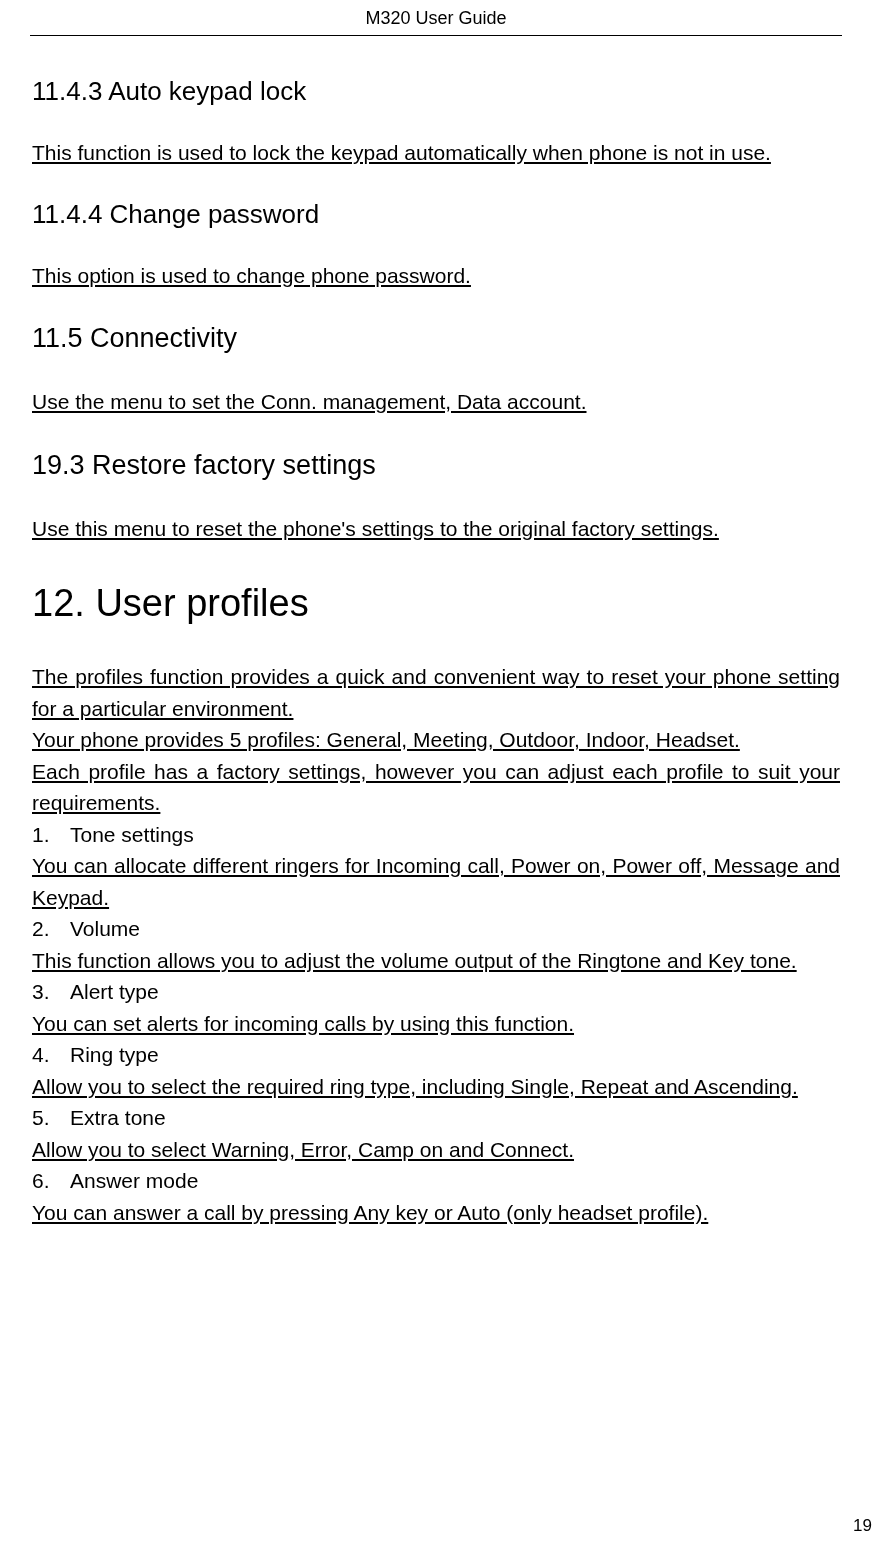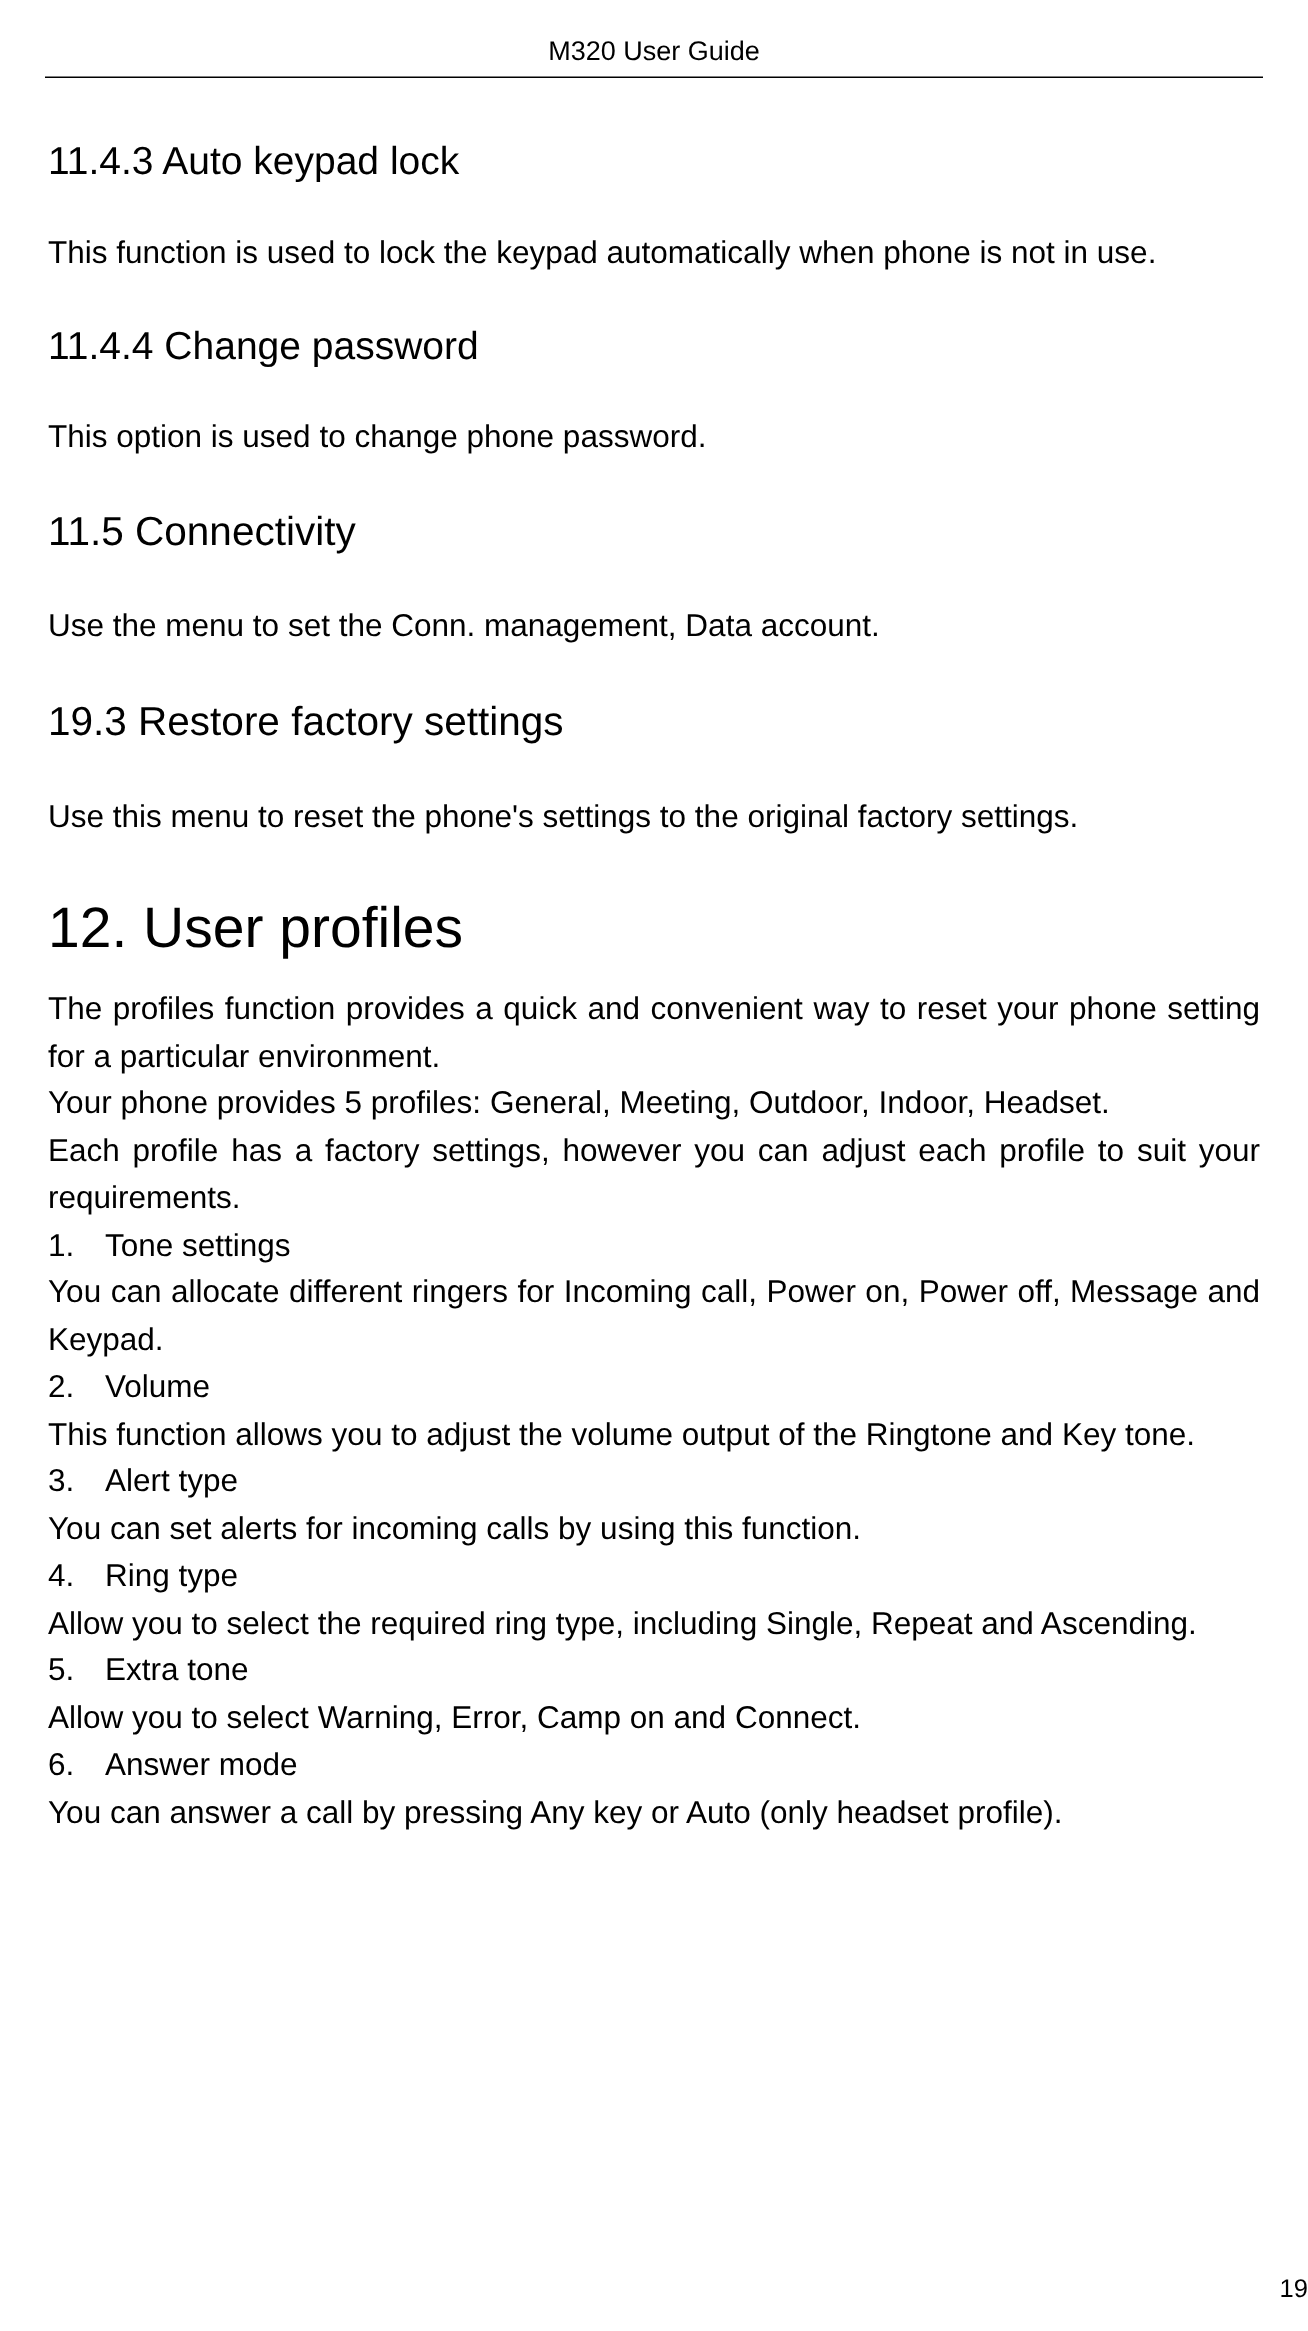--- a/index.html
+++ b/index.html
@@ -12,21 +12,21 @@
       background: #ffffff;
       color: #000000;
       width: 872px;
       height: 1554px;
       position: relative;
       padding: 0 30px;
     }
     .header {
       text-align: center;
       font-size: 18px;
-      padding-top: 24px;
+      padding-top: 8px;
       padding-bottom: 6px;
     }
     .header-line {
       border: none;
       border-top: 1.5px solid #000;
       margin-bottom: 40px;
     }
     .content {
       padding: 0 2px;
     }
@@ -34,34 +34,35 @@
       font-size: 26px;
       margin-top: 30px;
       margin-bottom: 30px;
       font-weight: normal;
     }
     .body-text {
       font-size: 21px;
       line-height: 1.5;
       margin-bottom: 0;
       font-weight: normal;
+      text-decoration: underline;
     }
     .body-text.justify {
       text-align: justify;
     }
     .section-heading {
       font-size: 27px;
       margin-top: 32px;
       margin-bottom: 32px;
       font-weight: normal;
     }
     .main-heading {
       font-size: 38px;
       margin-top: 38px;
-      margin-bottom: 16px;
+      margin-bottom: 36px;
       font-weight: normal;
     }
     .list-item {
       font-size: 21px;
       line-height: 1.5;
       font-weight: normal;
     }
     .list-num {
       display: inline-block;
       width: 38px;

